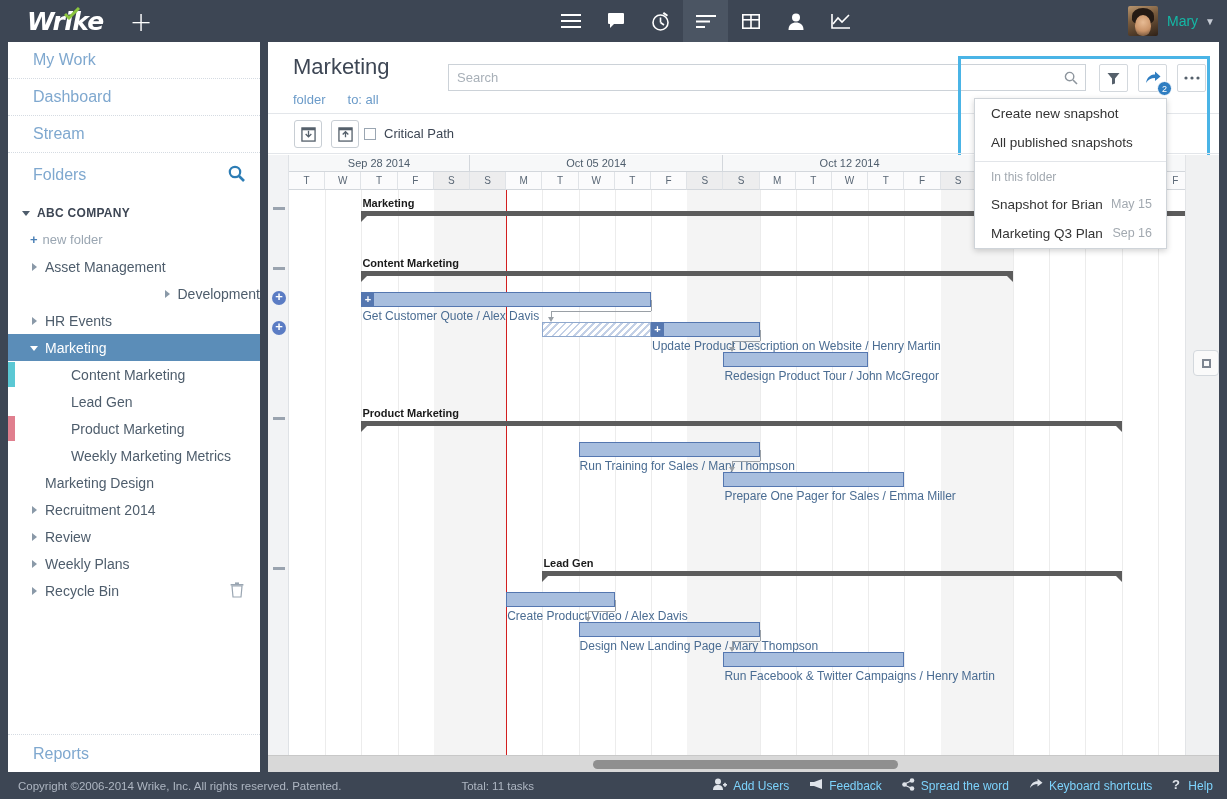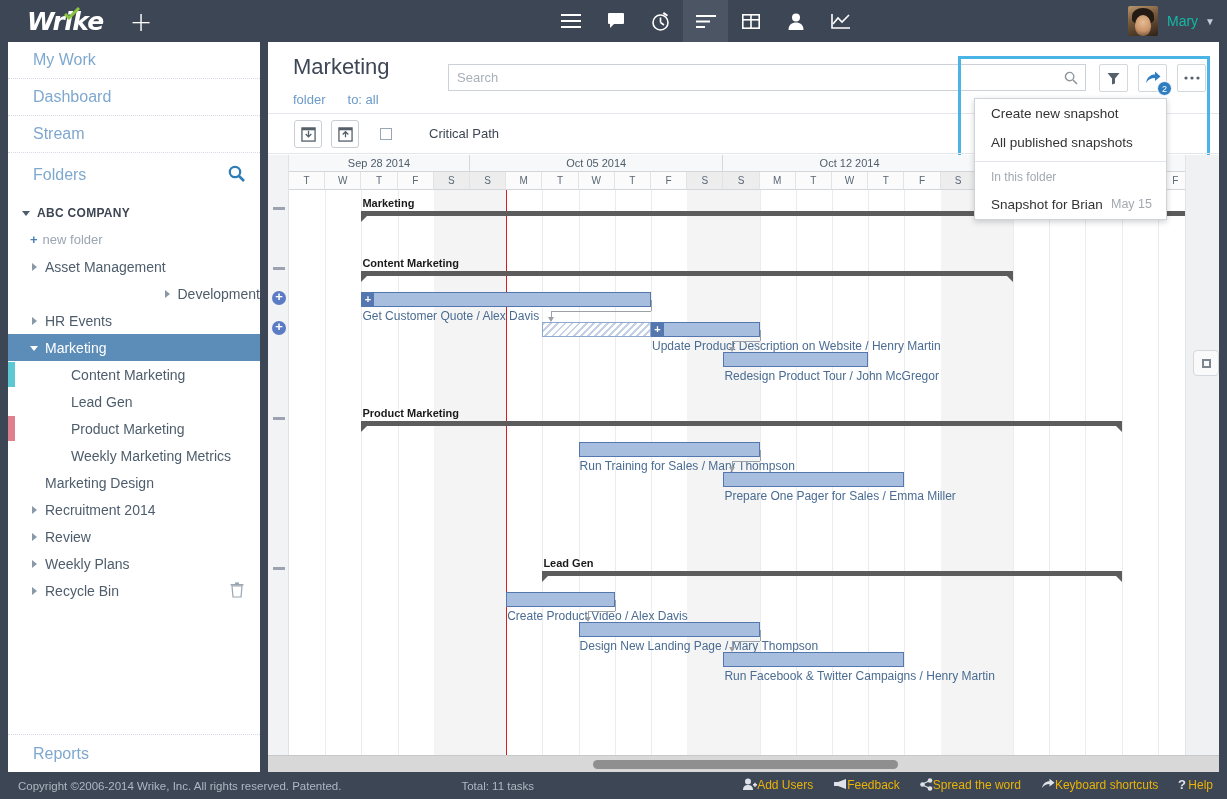--- a/index.html
+++ b/index.html
@@ -145,21 +145,21 @@
   }
 
   
   .toolbar { position: relative; height: 40px; border-bottom: 1px solid #e3e6ea; }
   .tb-btn {
     position: absolute; top: 6px; width: 28px; height: 28px;
     border: 1px solid #c8ced4; border-radius: 3px; background: #fff;
     display: flex; align-items: center; justify-content: center; cursor: pointer;
   }
   .crit-path {
-    position: absolute; left: 112px; top: 12px; display: flex; align-items: center; cursor: pointer; gap: 29px;
+    position: absolute; left: 96px; top: 12px; display: flex; align-items: center; cursor: pointer;
   }
   .cp-box {
     width: 12px; height: 12px; border: 1px solid #9aa6b2; background: #fff; margin-right: 8px;
   }
   .cp-label { font-size: 13px; color: #3d4654; }
 
   
   .gantt {
     position: absolute; left: 0; top: 113px; width: 951px; height: 617px;
     overflow: hidden;
@@ -288,21 +288,21 @@
 
   
   .bottombar {
     position: absolute; bottom: 0; left: 0; width: 1227px; height: 27px;
     background: #3d4654; display: flex; align-items: center;
     font-size: 11.5px; color: #aeb6c2;
   }
   .bb-copy { margin-left: 18px; }
   .bb-total { margin-left: 120px; }
   .bb-links { position: absolute; right: 14px; display: flex; gap: 20px; align-items: center; }
-  .bb-link { display: flex; color: #eab308; cursor: pointer; font-size: 12px; }
+  .bb-link { display: flex; align-items: center; gap: 6px; color: #7dd3fc; cursor: pointer; font-size: 12px; }
 </style>
 </head>
 <body>
 
 <div class="app">
 
   <div class="topbar">
     <div class="logo-wrap">
       <span class="logo-text">Wrike</span>
       <svg class="logo-check" viewBox="0 0 16 14">
@@ -676,20 +676,24 @@
 
     <div class="dropdown">
       <div class="dd-item">Create new snapshot</div>
       <div class="dd-item">All published snapshots</div>
       <div class="dd-sep"></div>
       <div class="dd-head">In this folder</div>
       <div class="dd-row">
         <span>Snapshot for Brian</span>
         <span class="dd-date">May 15</span>
       </div>
+      <div class="dd-row">
+        <span>Marketing Q3 Plan</span>
+        <span class="dd-date">Sep 16</span>
+      </div>
     </div>
 
   </div>
 
   <div class="bottombar">
     <span class="bb-copy">Copyright ©2006-2014 Wrike, Inc. All rights reserved. Patented.</span>
     <span class="bb-total">Total: 11 tasks</span>
     <div class="bb-links" id="bb-links">
         <div class="bb-link">
           <span><svg width="14" height="12" viewBox="0 0 14 12">

